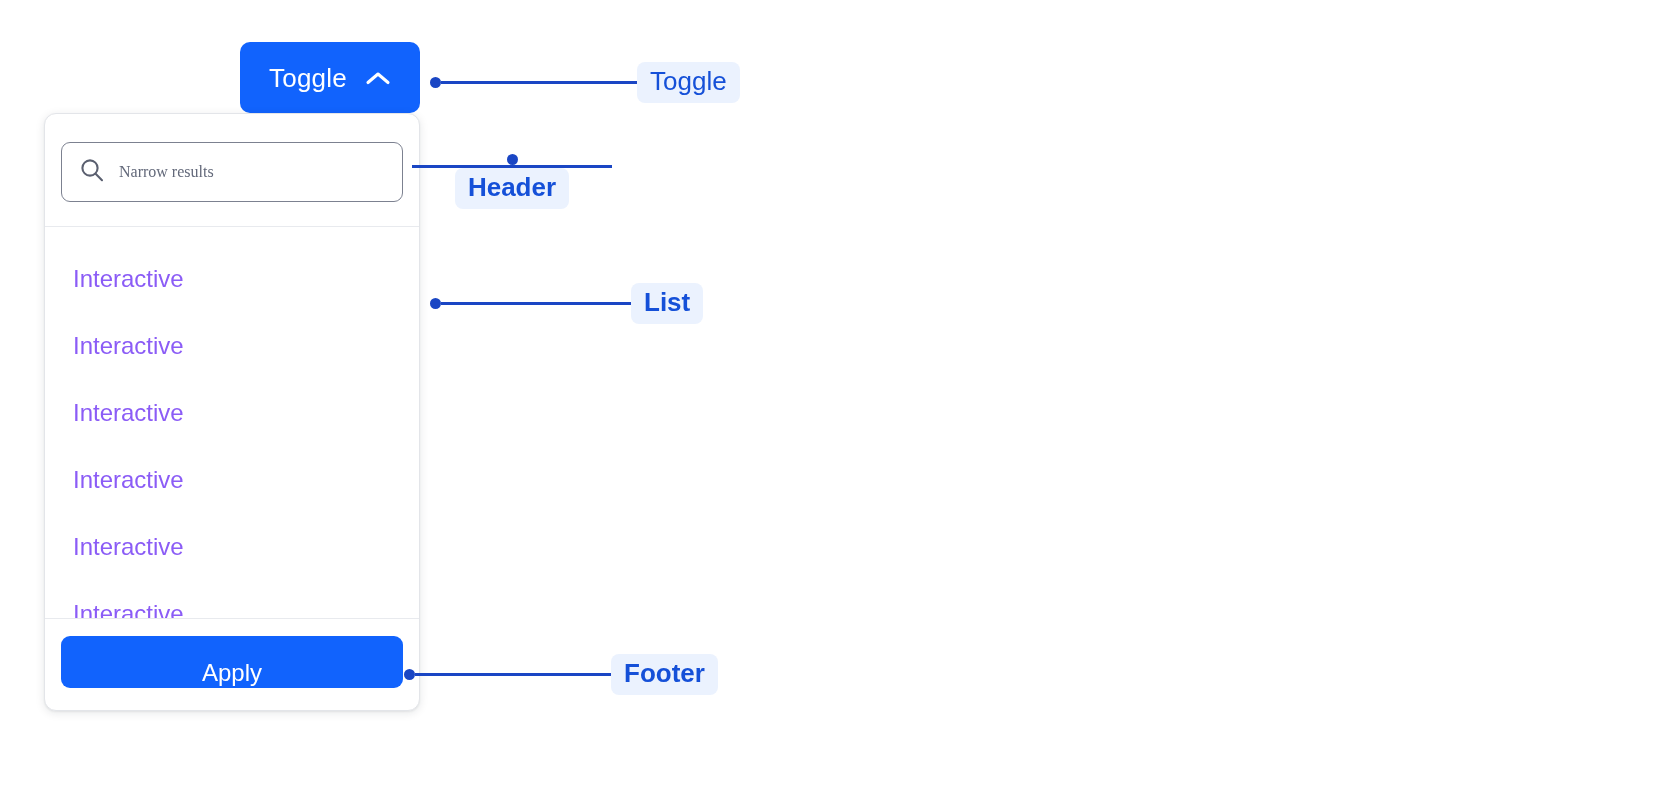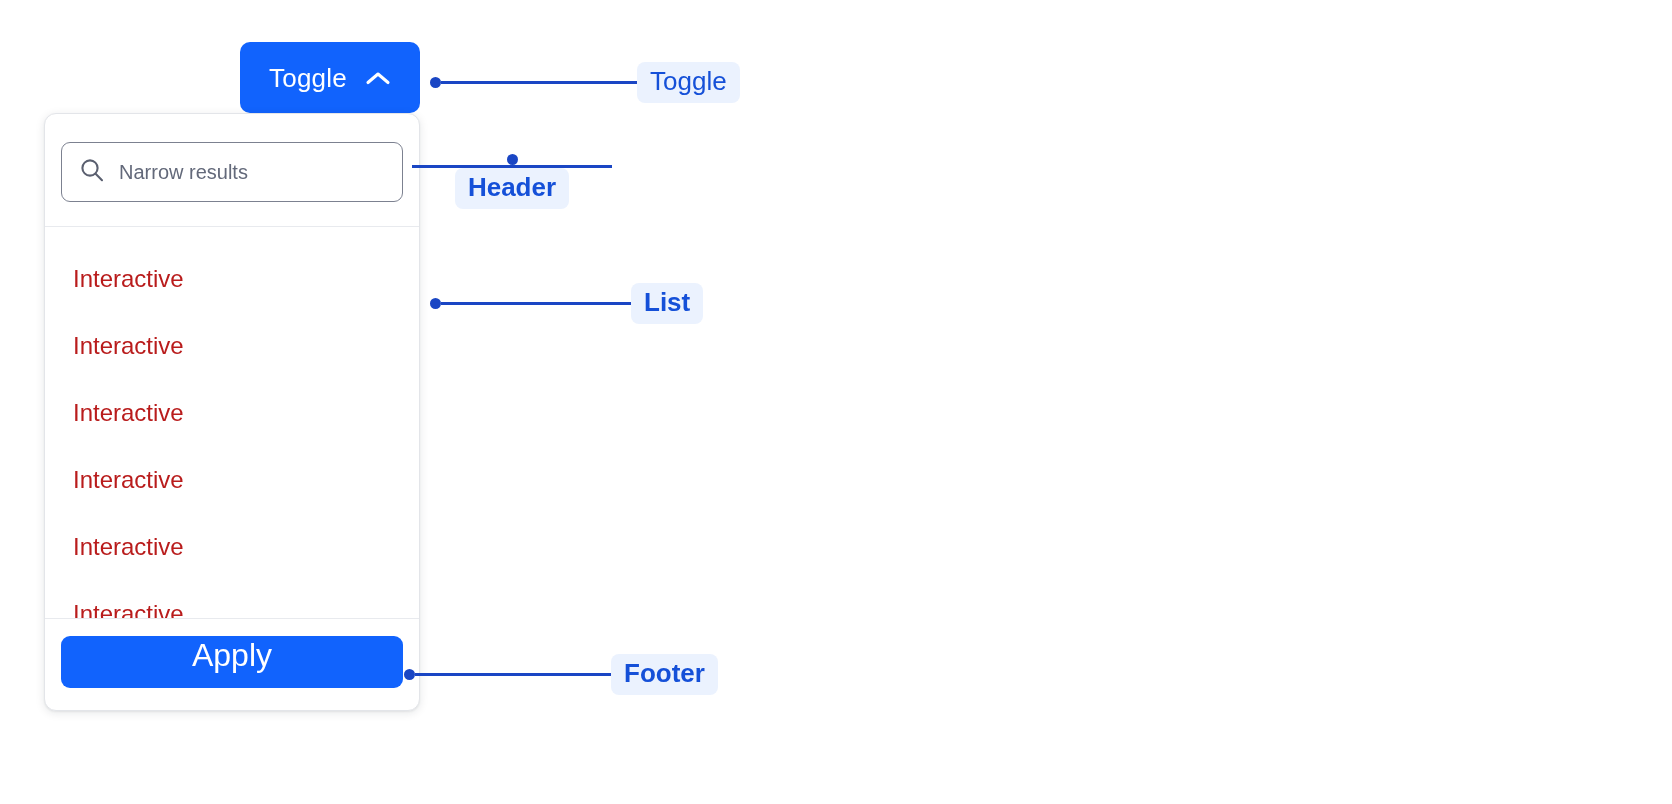--- a/index.html
+++ b/index.html
@@ -80,63 +80,63 @@
     pointer-events: none;
   }
   #search-input {
     border: none;
     outline: none;
     background: transparent;
     width: 100%;
     height: 100%;
     box-sizing: border-box;
     padding: 0 14px 0 57px;
-    font-family: Liberation Sans, sans-serif;
-    font-size: 20px;
+    font-family: Liberation Serif, serif;
+    font-size: 16px;
     color: #0f172a;
   }
   #search-input::placeholder { color: #63697a; opacity: 1; }
 
   
   #dropdown-list {
     flex: 1 1 auto;
     padding: 18px 0 10px 0;
     box-sizing: border-box;
     overflow: hidden;
     border-bottom: 1px solid #e8eaee;
   }
   .list-item {
     height: 67px;
     display: flex;
     align-items: center;
     padding: 0 28px;
     box-sizing: border-box;
     font-size: 24px;
-    color: #b91c1c;
+    color: #8b5cf6;
     cursor: pointer;
     background: transparent;
   }
 
   
   #dropdown-footer {
     padding: 17px 16px 22px 16px;
     box-sizing: border-box;
   }
   #apply-button {
     width: 100%;
     height: 52px;
     background: #1163fd;
     border: none;
     border-radius: 9px;
     color: #ffffff;
-    font-size: 32px;
+    font-size: 24px;
     font-family: "Liberation Sans", sans-serif;
     cursor: pointer;
     display: flex;
-    align-items: flex-start;
+    align-items: flex-end;
     justify-content: center;
   }
 
   
   .annotation { position: absolute; display: flex; align-items: center; }
   .ann-dot {
     width: 11px; height: 11px;
     border-radius: 50%;
     background: #1a46c4;
     flex: 0 0 auto;

